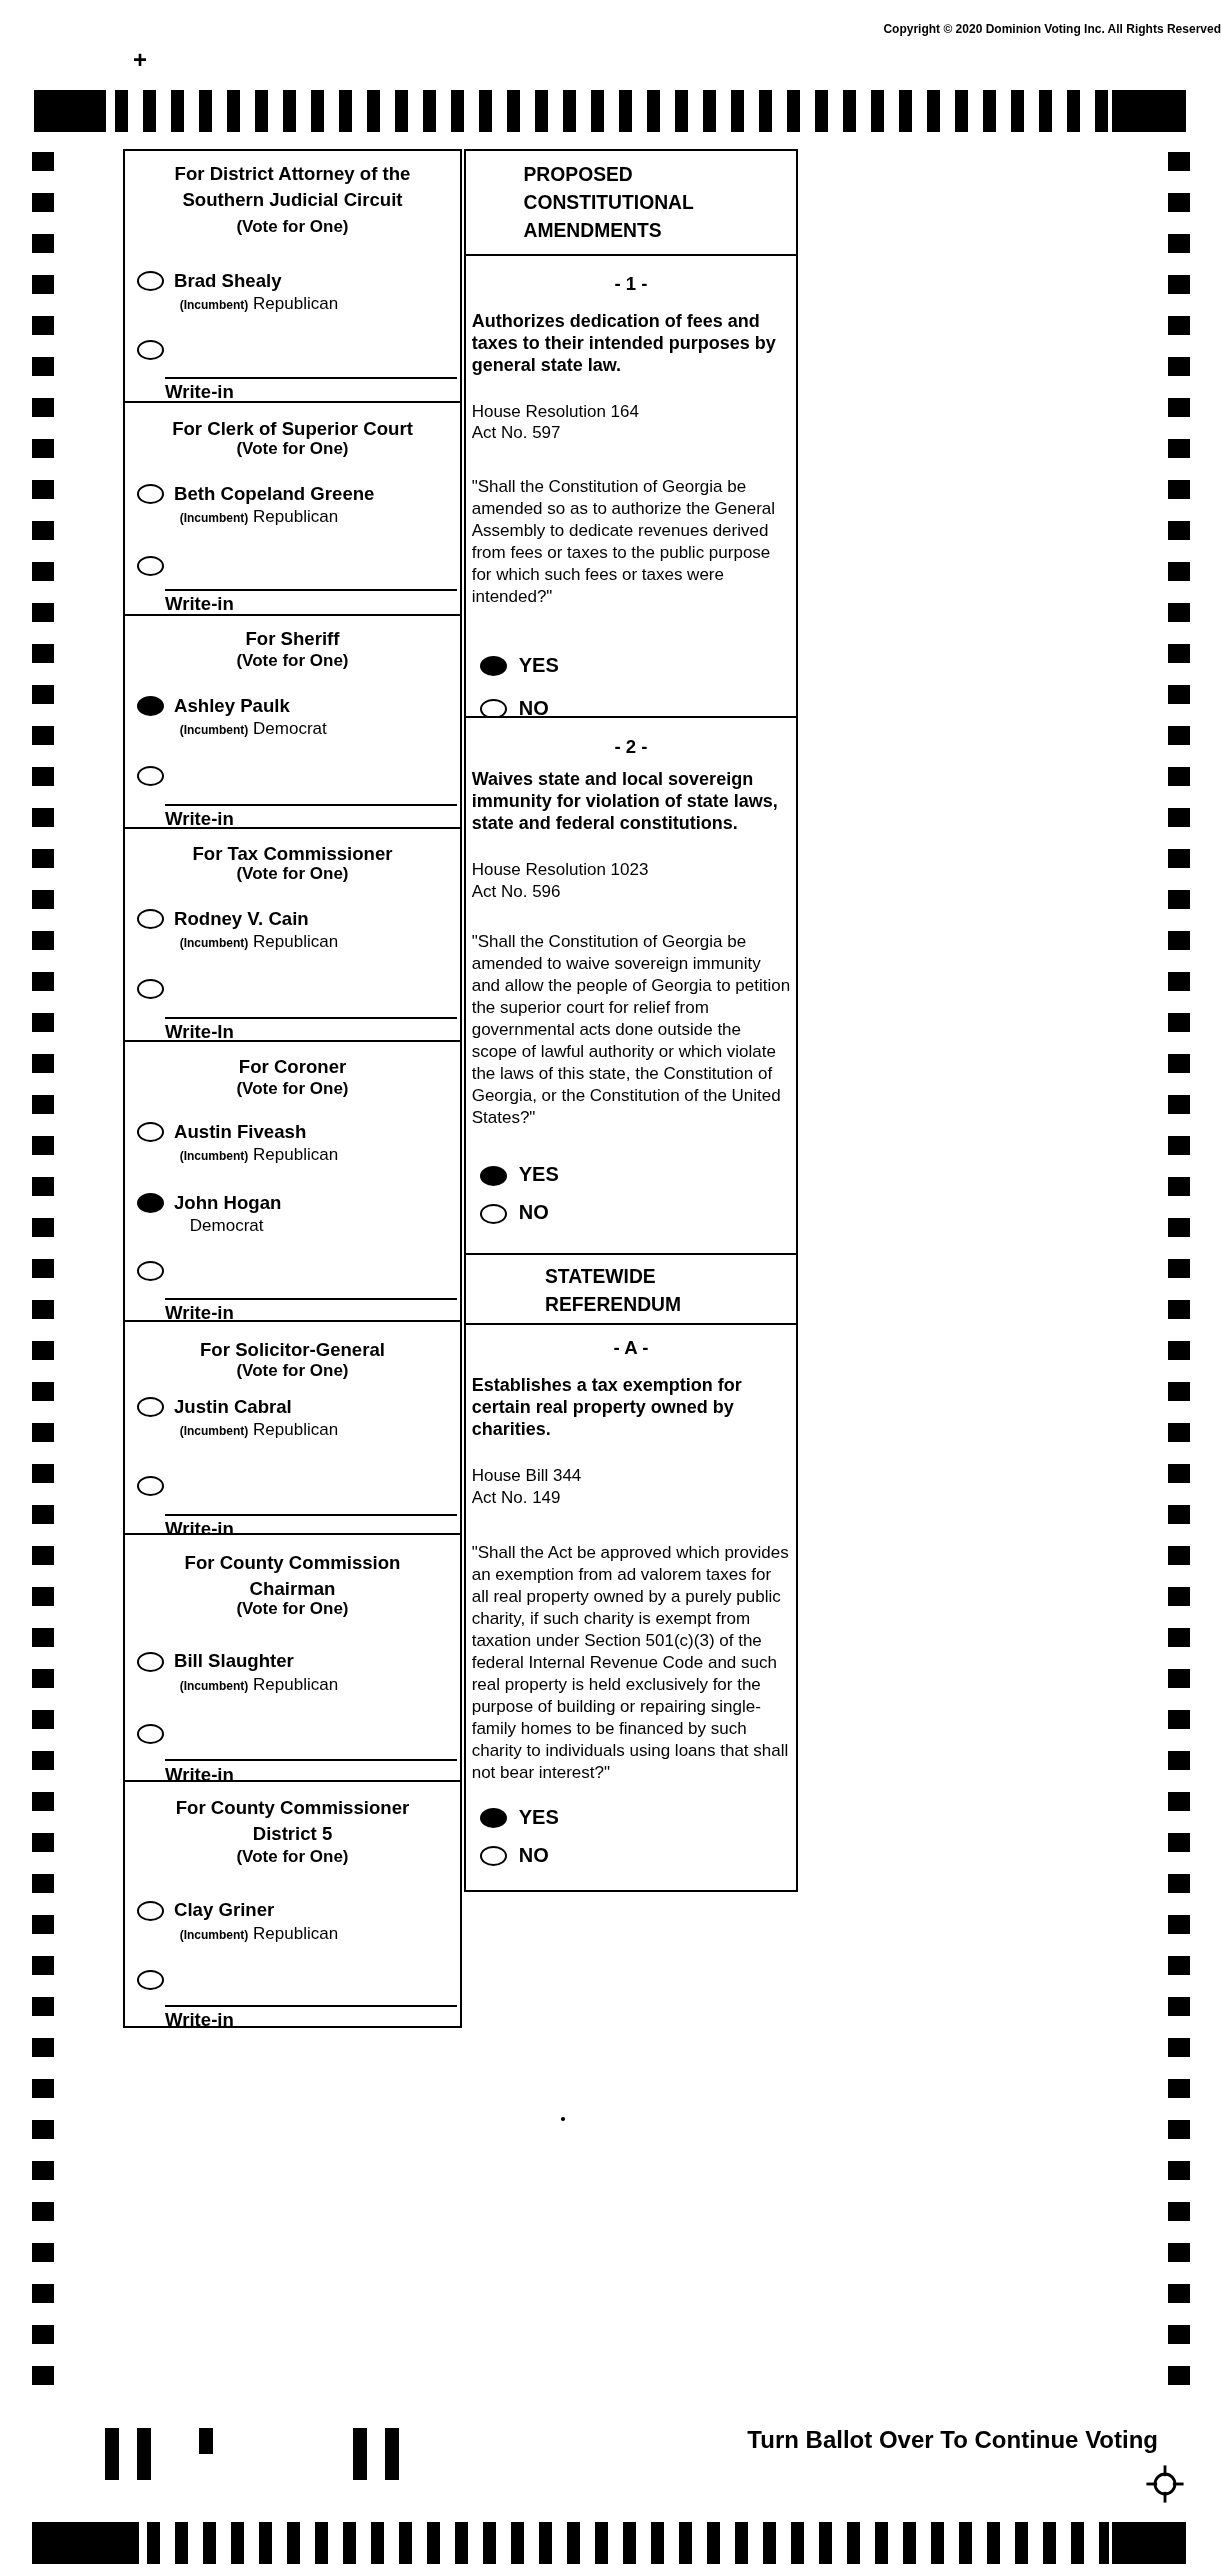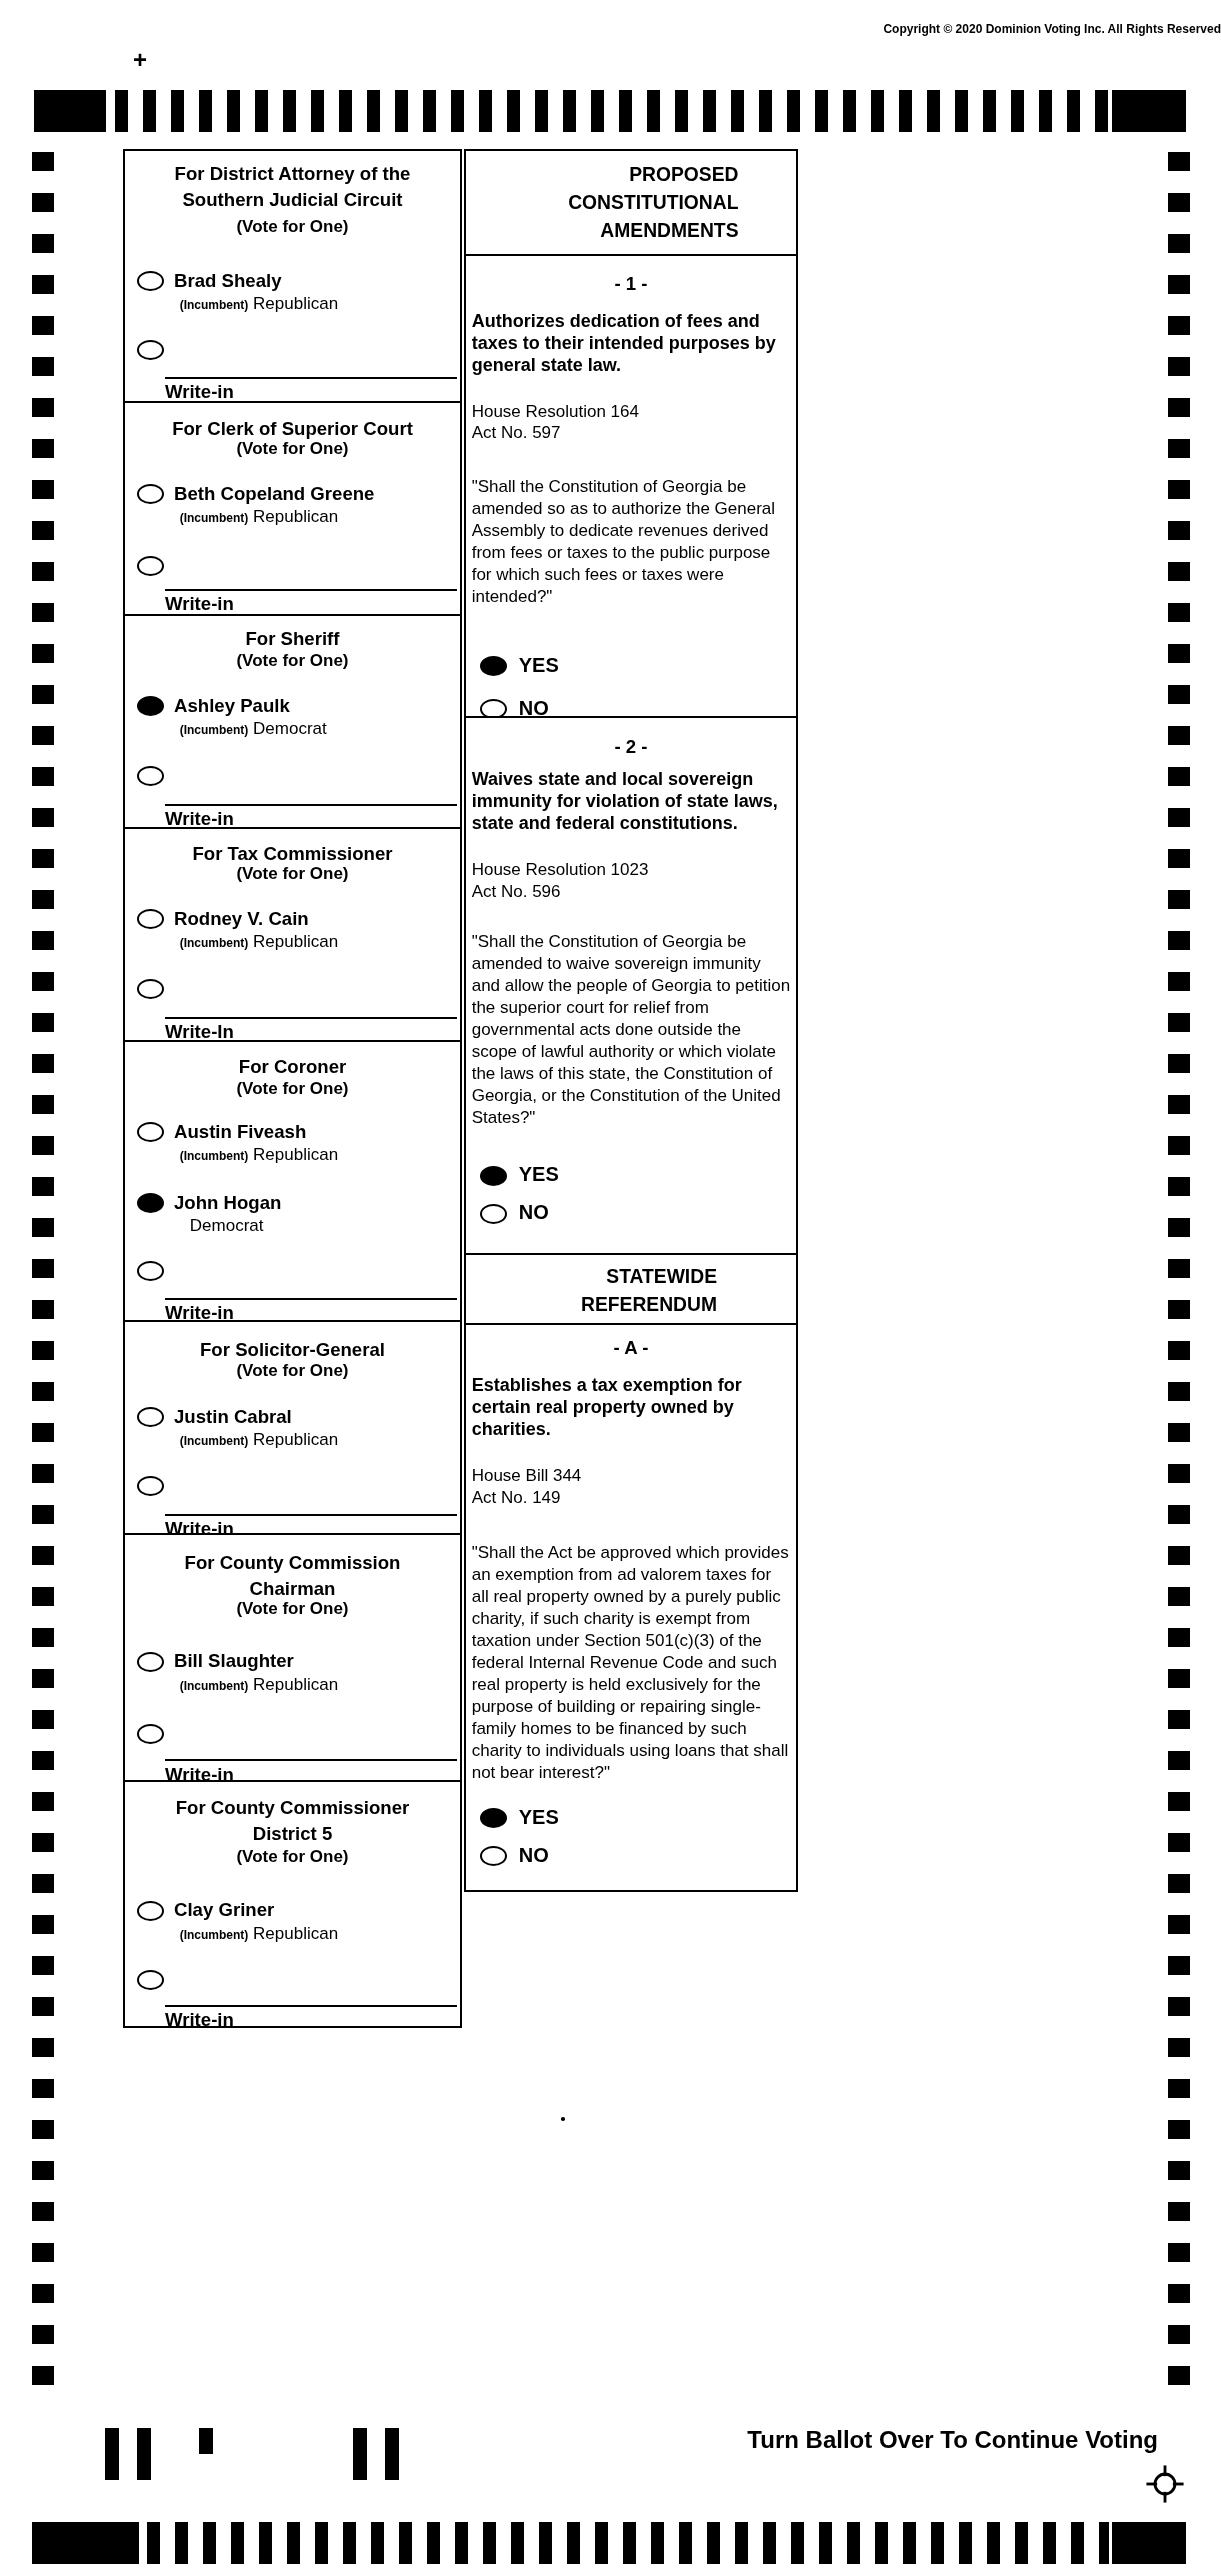--- a/index.html
+++ b/index.html
@@ -29,21 +29,21 @@
   .opt{position:absolute;left:12px;right:5.7px;display:flex;gap:10px;align-items:flex-start;}
   .oval{display:inline-block;width:27px;height:20px;border:2.1px solid #000;border-radius:50%;box-sizing:border-box;background:#fff;flex:0 0 auto;margin-top:1.4px;}
   .oval.filled{background:#000;}
   .cname{font-size:18.6px;font-weight:bold;line-height:21.5px;}
   .csub{font-size:17px;margin-top:2.9px;padding-left:5.7px;}
   .csub .inc{font-weight:bold;font-size:12px;}
   .wi-oval{position:absolute;left:12px;}
   .wline{position:absolute;left:40px;right:2.9px;border-top:2.1px solid #000;}
   .wlabel{font-size:18.6px;font-weight:bold;padding-top:2.1px;}
   
-  .mhead{display:block;text-align:right;font-weight:bold;font-size:19.3px;line-height:28px;}
+  .mhead{display:block;text-align:left;font-weight:bold;font-size:19.3px;line-height:28px;}
   .mhead .htext{display:block;margin:0 auto;}
   .measure{padding:0 5.7px;}
   .mnum{text-align:center;font-weight:bold;font-size:18.6px;line-height:23.6px;}
   .msum{font-weight:bold;font-size:18px;line-height:22px;}
   .mref{font-size:17px;line-height:21.5px;}
   .mq{font-size:17px;line-height:22px;}
   .choice{display:flex;align-items:center;gap:11.5px;padding-left:8.6px;}
   .chlabel{font-size:20px;font-weight:bold;}
   .crosshair{position:absolute;left:1145px;top:2464px;}
 </style>
@@ -171,21 +171,21 @@
       </div>
       <span class="oval wi-oval" style="top:218px"></span>
       <div class="wline" style="top:256px">
         <div class="wlabel">Write-in</div>
       </div>
     </div>
 
     <div class="contest" style="height:216px">
       <div class="ctitle" style="top:15.8px">For Solicitor-General</div>
       <div class="vfo" style="top:39px">(Vote for One)</div>
-      <div class="opt" style="top:84px">
+      <div class="opt" style="top:74px">
         <span class="oval"></span>
         <div>
           <div class="cname">Justin Cabral</div>
           <div class="csub"><span class="inc">(Incumbent)</span> <span>Republican</span></div>
         </div>
       </div>
       <span class="oval wi-oval" style="top:153px"></span>
       <div class="wline" style="top:192px">
         <div class="wlabel">Write-in</div>
       </div>

